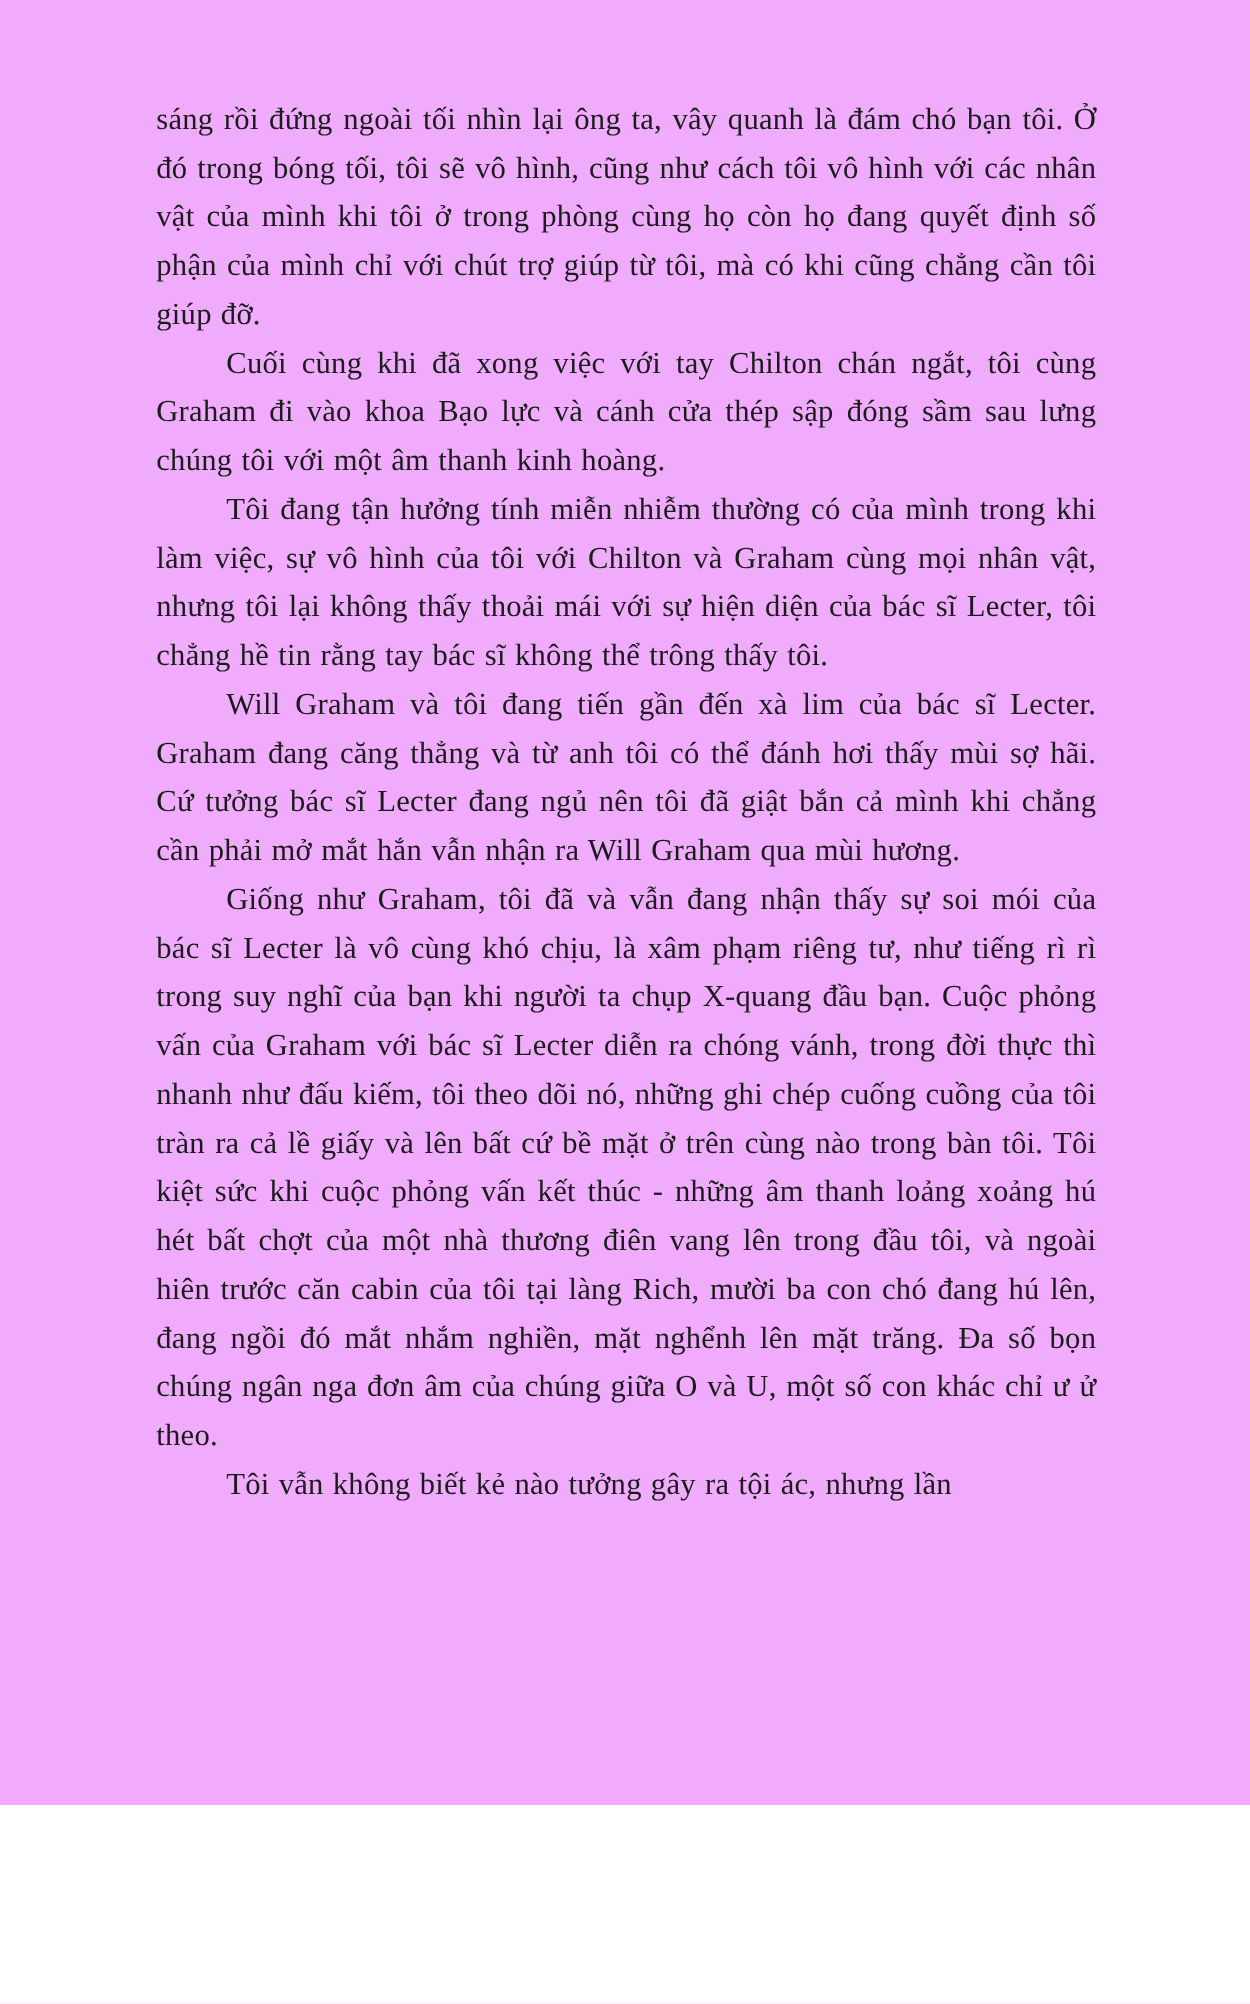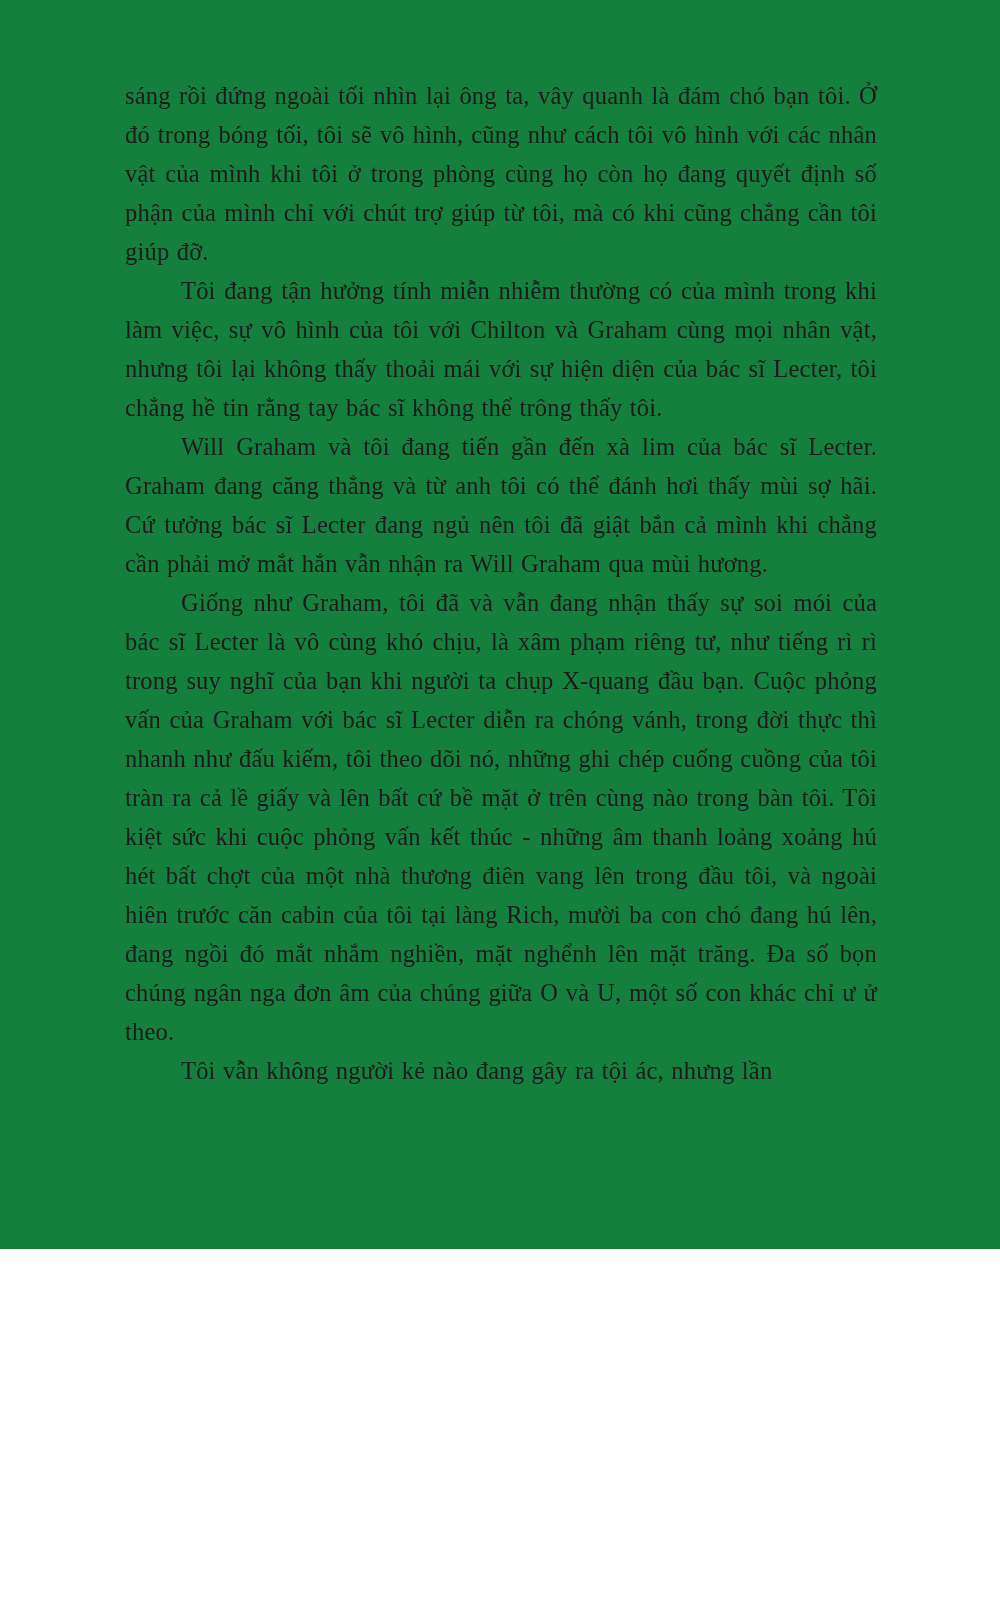--- a/index.html
+++ b/index.html
@@ -3,22 +3,22 @@
   <meta charset="utf-8">
   <style>
     html, body {
       margin: 0;
       padding: 0;
       background: #ffffff;
     }
     .page {
       position: relative;
       width: 1000px;
-      height: 1249px;
-      background: #15803d;
+      height: 1444px;
+      background: #f0abfc;
       overflow: hidden;
       font-family: "Liberation Serif", serif;
       color: #1b1b1b;
     }
     .text-block {
       position: absolute;
       left: 125px;
       top: 76px;
       width: 752px;
     }
@@ -44,19 +44,20 @@
       line-height: 30px;
       color: #1b1b1b;
     }
   </style>
 </head>
 <body>
 
 <div class="page">
   <div class="text-block">
     <p class="no-indent">sáng rồi đứng ngoài tối nhìn lại ông ta, vây quanh là đám chó bạn tôi. Ở đó trong bóng tối, tôi sẽ vô hình, cũng như cách tôi vô hình với các nhân vật của mình khi tôi ở trong phòng cùng họ còn họ đang quyết định số phận của mình chỉ với chút trợ giúp từ tôi, mà có khi cũng chẳng cần tôi giúp đỡ.</p>
+    <p>Cuối cùng khi đã xong việc với tay Chilton chán ngắt, tôi cùng Graham đi vào khoa Bạo lực và cánh cửa thép sập đóng sầm sau lưng chúng tôi với một âm thanh kinh hoàng.</p>
     <p>Tôi đang tận hưởng tính miễn nhiễm thường có của mình trong khi làm việc, sự vô hình của tôi với Chilton và Graham cùng mọi nhân vật, nhưng tôi lại không thấy thoải mái với sự hiện diện của bác sĩ Lecter, tôi chẳng hề tin rằng tay bác sĩ không thể trông thấy tôi.</p>
     <p>Will Graham và tôi đang tiến gần đến xà lim của bác sĩ Lecter. Graham đang căng thẳng và từ anh tôi có thể đánh hơi thấy mùi sợ hãi. Cứ tưởng bác sĩ Lecter đang ngủ nên tôi đã giật bắn cả mình khi chẳng cần phải mở mắt hắn vẫn nhận ra Will Graham qua mùi hương.</p>
     <p>Giống như Graham, tôi đã và vẫn đang nhận thấy sự soi mói của bác sĩ Lecter là vô cùng khó chịu, là xâm phạm riêng tư, như tiếng rì rì trong suy nghĩ của bạn khi người ta chụp X-quang đầu bạn. Cuộc phỏng vấn của Graham với bác sĩ Lecter diễn ra chóng vánh, trong đời thực thì nhanh như đấu kiếm, tôi theo dõi nó, những ghi chép cuống cuồng của tôi tràn ra cả lề giấy và lên bất cứ bề mặt ở trên cùng nào trong bàn tôi. Tôi kiệt sức khi cuộc phỏng vấn kết thúc - những âm thanh loảng xoảng hú hét bất chợt của một nhà thương điên vang lên trong đầu tôi, và ngoài hiên trước căn cabin của tôi tại làng Rich, mười ba con chó đang hú lên, đang ngồi đó mắt nhắm nghiền, mặt nghểnh lên mặt trăng. Đa số bọn chúng ngân nga đơn âm của chúng giữa O và U, một số con khác chỉ ư ử theo.</p>
-    <p>Tôi vẫn không người kẻ nào đang gây ra tội ác, nhưng lần</p>
+    <p>Tôi vẫn không biết kẻ nào tưởng gây ra tội ác, nhưng lần</p>
   </div>
   <div class="page-number">[7]</div>
 </div>
 
 </body></html>

